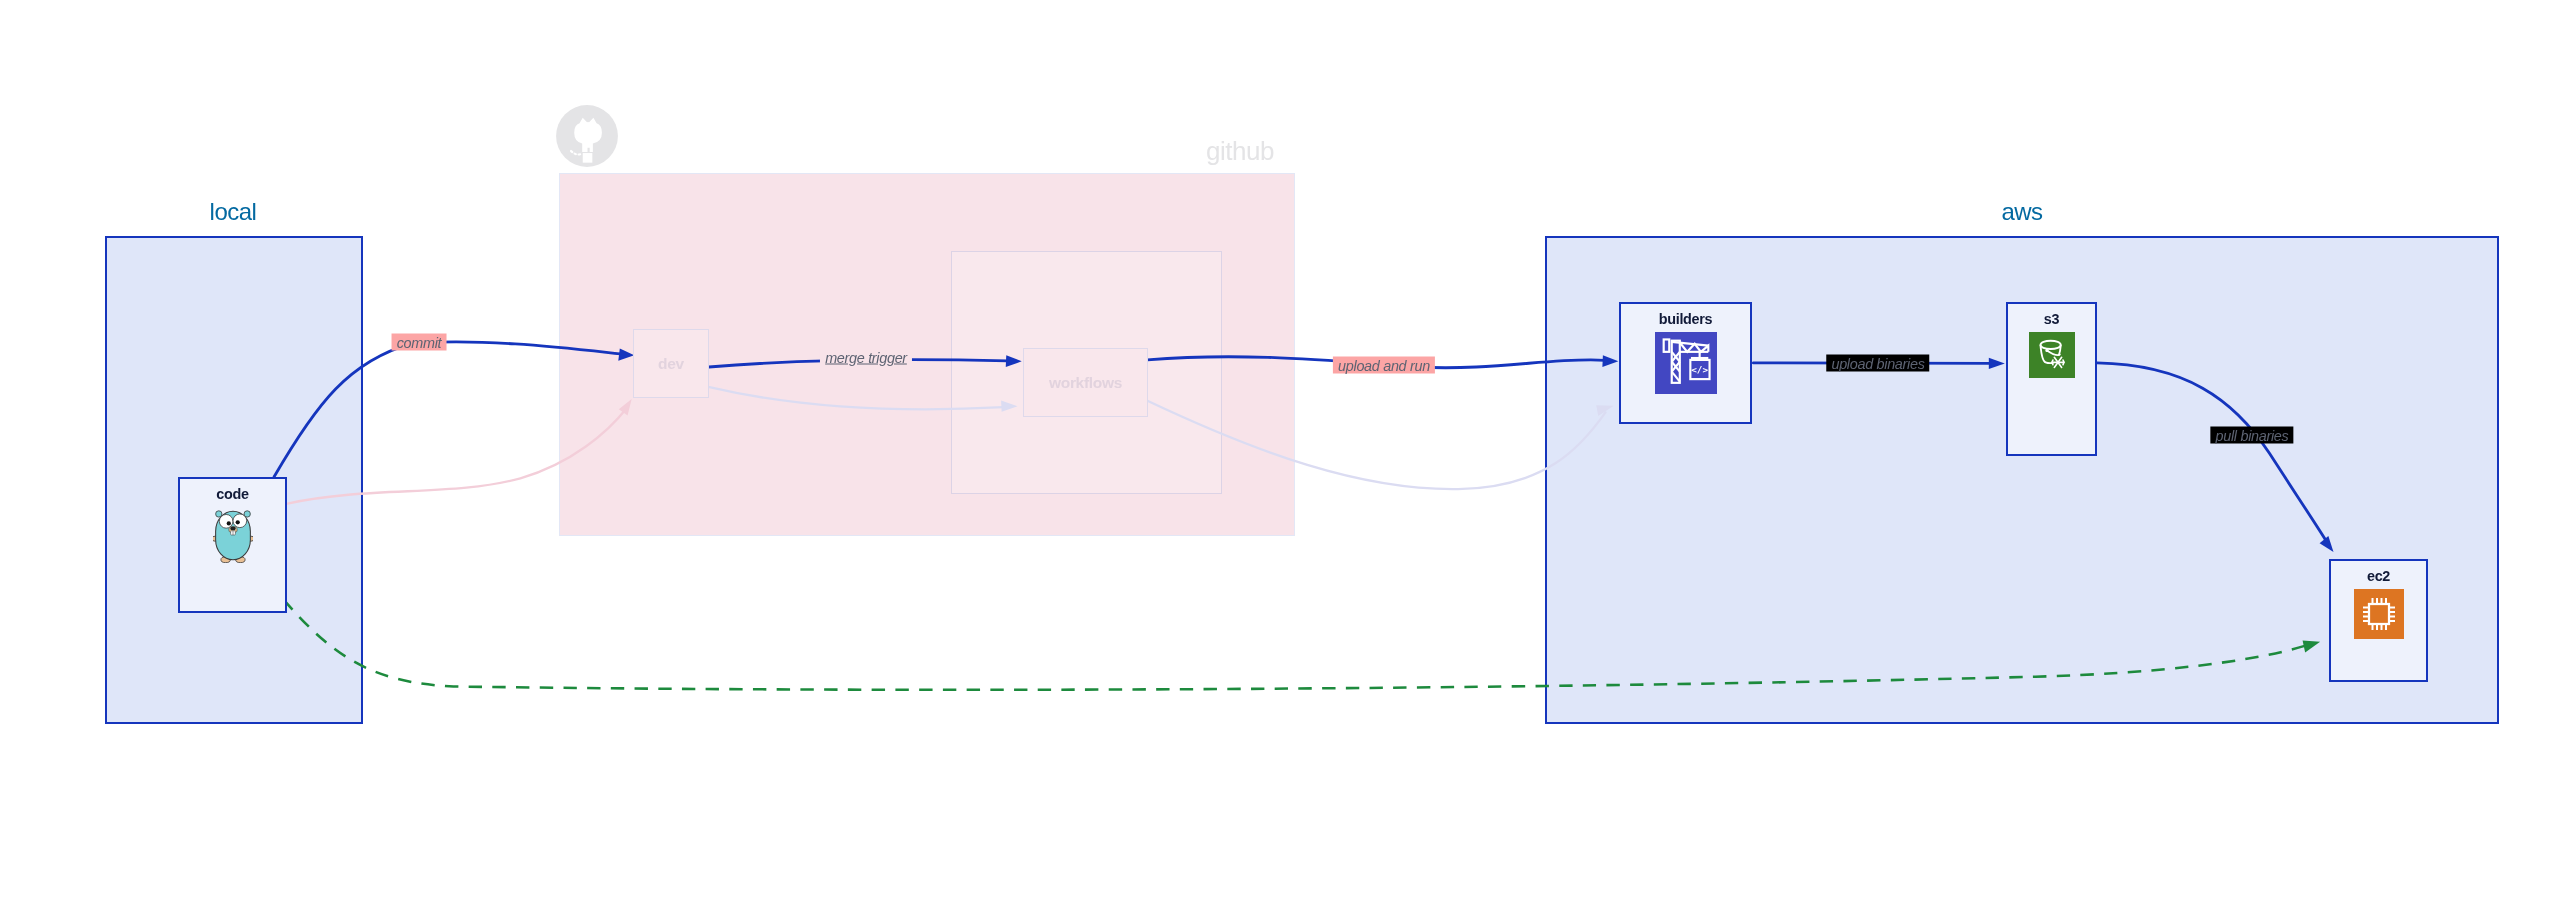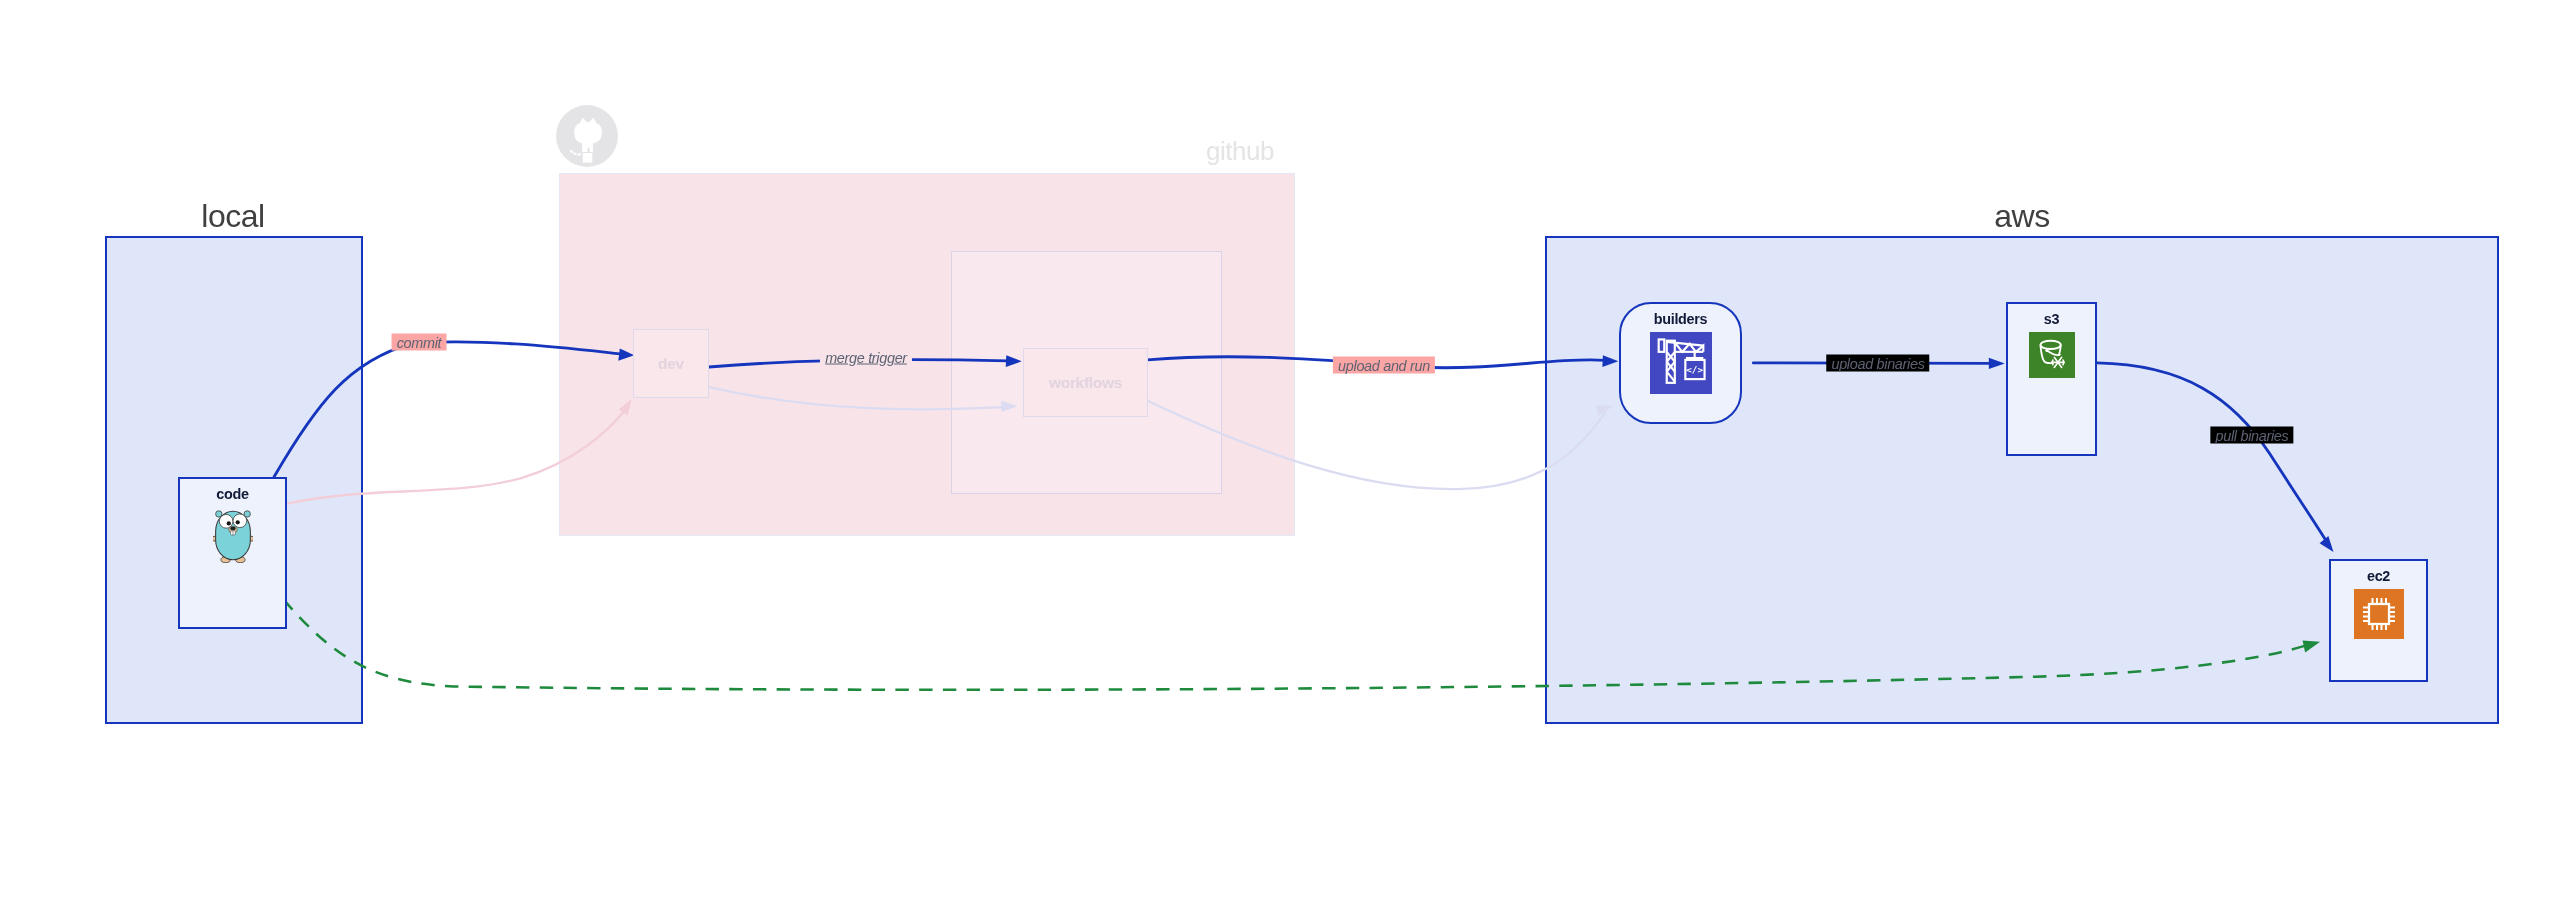--- a/index.html
+++ b/index.html
@@ -8,21 +8,21 @@
     font-family:"Liberation Sans",sans-serif;overflow:hidden;
   }
   .abs{position:absolute;box-sizing:border-box;}
 
   
   .panel-blue{background:#dfe6f9;border:2.1px solid #1535bd;}
   .panel-pink{background:#f8e3e9;border:1px solid #e3e7f6;}
   .panel-master{background:rgba(255,255,255,0.18);border:1.5px solid #dcd3e6;}
 
   .container-label{
-    position:absolute;color:#404040;font-size:32px;letter-spacing:-0.5px;
+    position:absolute;color:#0369a1;font-size:24px;letter-spacing:-0.5px;
     white-space:nowrap;transform:translateX(-50%);
   }
   .container-label.faded-gray{color:#e4e4e6;transform:none;}
   .container-label.faded-pink{color:#e0cdd8;font-size:23px;}
 
   
   .node{background:#eef2fc;border:2.1px solid #1535bd;display:flex;flex-direction:column;align-items:center;}
   .node-faded{background:#f9e7ec;border:1.5px solid #ded9eb;display:flex;align-items:center;justify-content:center;}
   .node-label{margin-top:7.2px;font-weight:bold;font-size:14.4px;color:#111a38;letter-spacing:-0.3px;}
   .node-label-faded{font-weight:bold;font-size:15.5px;color:#e2d3de;letter-spacing:-0.3px;}
@@ -111,21 +111,21 @@
     <path class="edge-green" d="M 550 1163 C 645 1272, 720 1325, 880 1332 C 1950 1347, 3150 1334, 3950 1313 C 4180 1307, 4375 1284, 4477 1252"></path>
     <polygon class="head-green" points="4503,1245 4474,1266 4469,1243"></polygon>
   </svg>
 
   <div class="edge-label bg-white" style="left:419px;top:342px;">commit</div>
   <div class="edge-label bg-pink" style="left:866px;top:357px;">merge trigger</div>
   <div class="edge-label bg-white" style="left:1384px;top:365px;">upload and run</div>
   <div class="edge-label bg-blue" style="left:1878px;top:363px;">upload binaries</div>
   <div class="edge-label bg-blue" style="left:2252px;top:435px;">pull binaries</div>
 
-  <div class="abs node z4" style="left:178px;top:477px;width:109px;height:152px;">
+  <div class="abs node z4" style="left:178px;top:477px;width:109px;height:136px;">
     <div class="node-label">code</div>
     <svg class="node-icon" width="40" height="56" viewBox="0 0 76 106">
       <ellipse cx="5" cy="60" rx="7" ry="5" fill="#e9c095" stroke="#3b3b3b" stroke-width="1.5"></ellipse>
       <ellipse cx="71" cy="60" rx="7" ry="5" fill="#e9c095" stroke="#3b3b3b" stroke-width="1.5"></ellipse>
       <ellipse cx="24" cy="100" rx="9" ry="5.5" fill="#e9c095" stroke="#3b3b3b" stroke-width="1.5"></ellipse>
       <ellipse cx="52" cy="100" rx="9" ry="5.5" fill="#e9c095" stroke="#3b3b3b" stroke-width="1.5"></ellipse>
       <rect x="5" y="8" width="66" height="92" rx="33" ry="38" fill="#7bd2d8" stroke="#3b3b3b" stroke-width="2"></rect>
       <circle cx="11" cy="13" r="6" fill="#7bd2d8" stroke="#3b3b3b" stroke-width="1.5"></circle>
       <circle cx="65" cy="13" r="6" fill="#7bd2d8" stroke="#3b3b3b" stroke-width="1.5"></circle>
       <circle cx="25" cy="27" r="13" fill="#ffffff" stroke="#3b3b3b" stroke-width="1.5"></circle>
@@ -140,21 +140,21 @@
   </div>
 
   <div class="abs node-faded z4" style="left:633px;top:329px;width:76px;height:69px;">
     <div class="node-label-faded">dev</div>
   </div>
 
   <div class="abs node-faded z4" style="left:1023px;top:348px;width:125px;height:69px;">
     <div class="node-label-faded">workflows</div>
   </div>
 
-  <div class="abs node z4" style="left:1619px;top:302px;width:123px;height:122px;border-radius:32px;">
+  <div class="abs node z4" style="left:1619px;top:302px;width:133px;height:122px;">
     <div class="node-label">builders</div>
     <svg class="node-icon" width="62" height="62" viewBox="0 0 100 100">
       <rect x="0" y="0" width="100" height="100" fill="#4247c2"></rect>
       <g stroke="#ffffff" stroke-width="3.5" fill="none">
         <rect x="14" y="12" width="9" height="20"></rect>
         <rect x="27" y="14" width="13" height="68"></rect>
         <line x1="27" y1="32" x2="40" y2="48"></line>
           <line x1="40" y1="32" x2="27" y2="48"></line>
         <line x1="27" y1="48" x2="40" y2="64"></line>
           <line x1="40" y1="48" x2="27" y2="64"></line>

